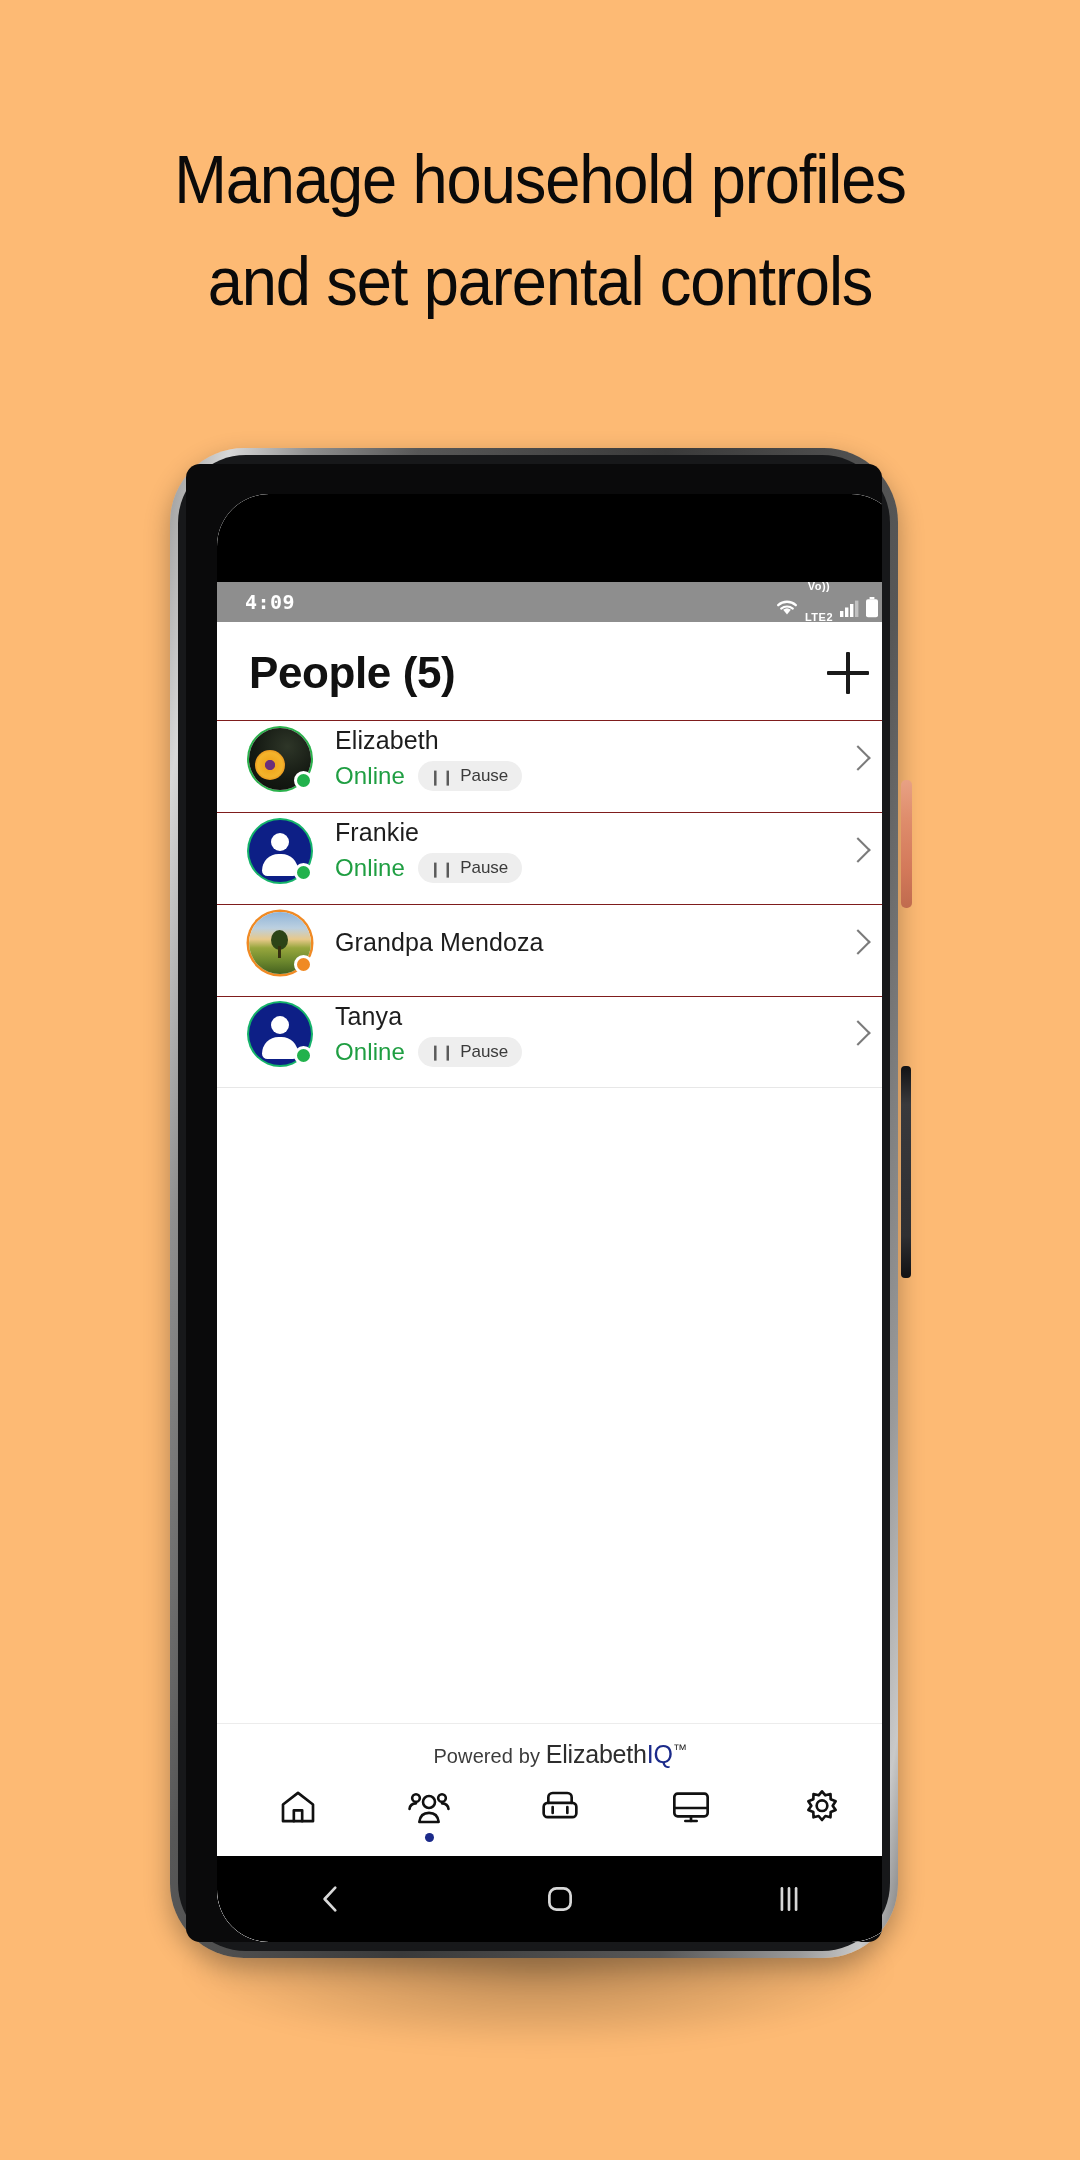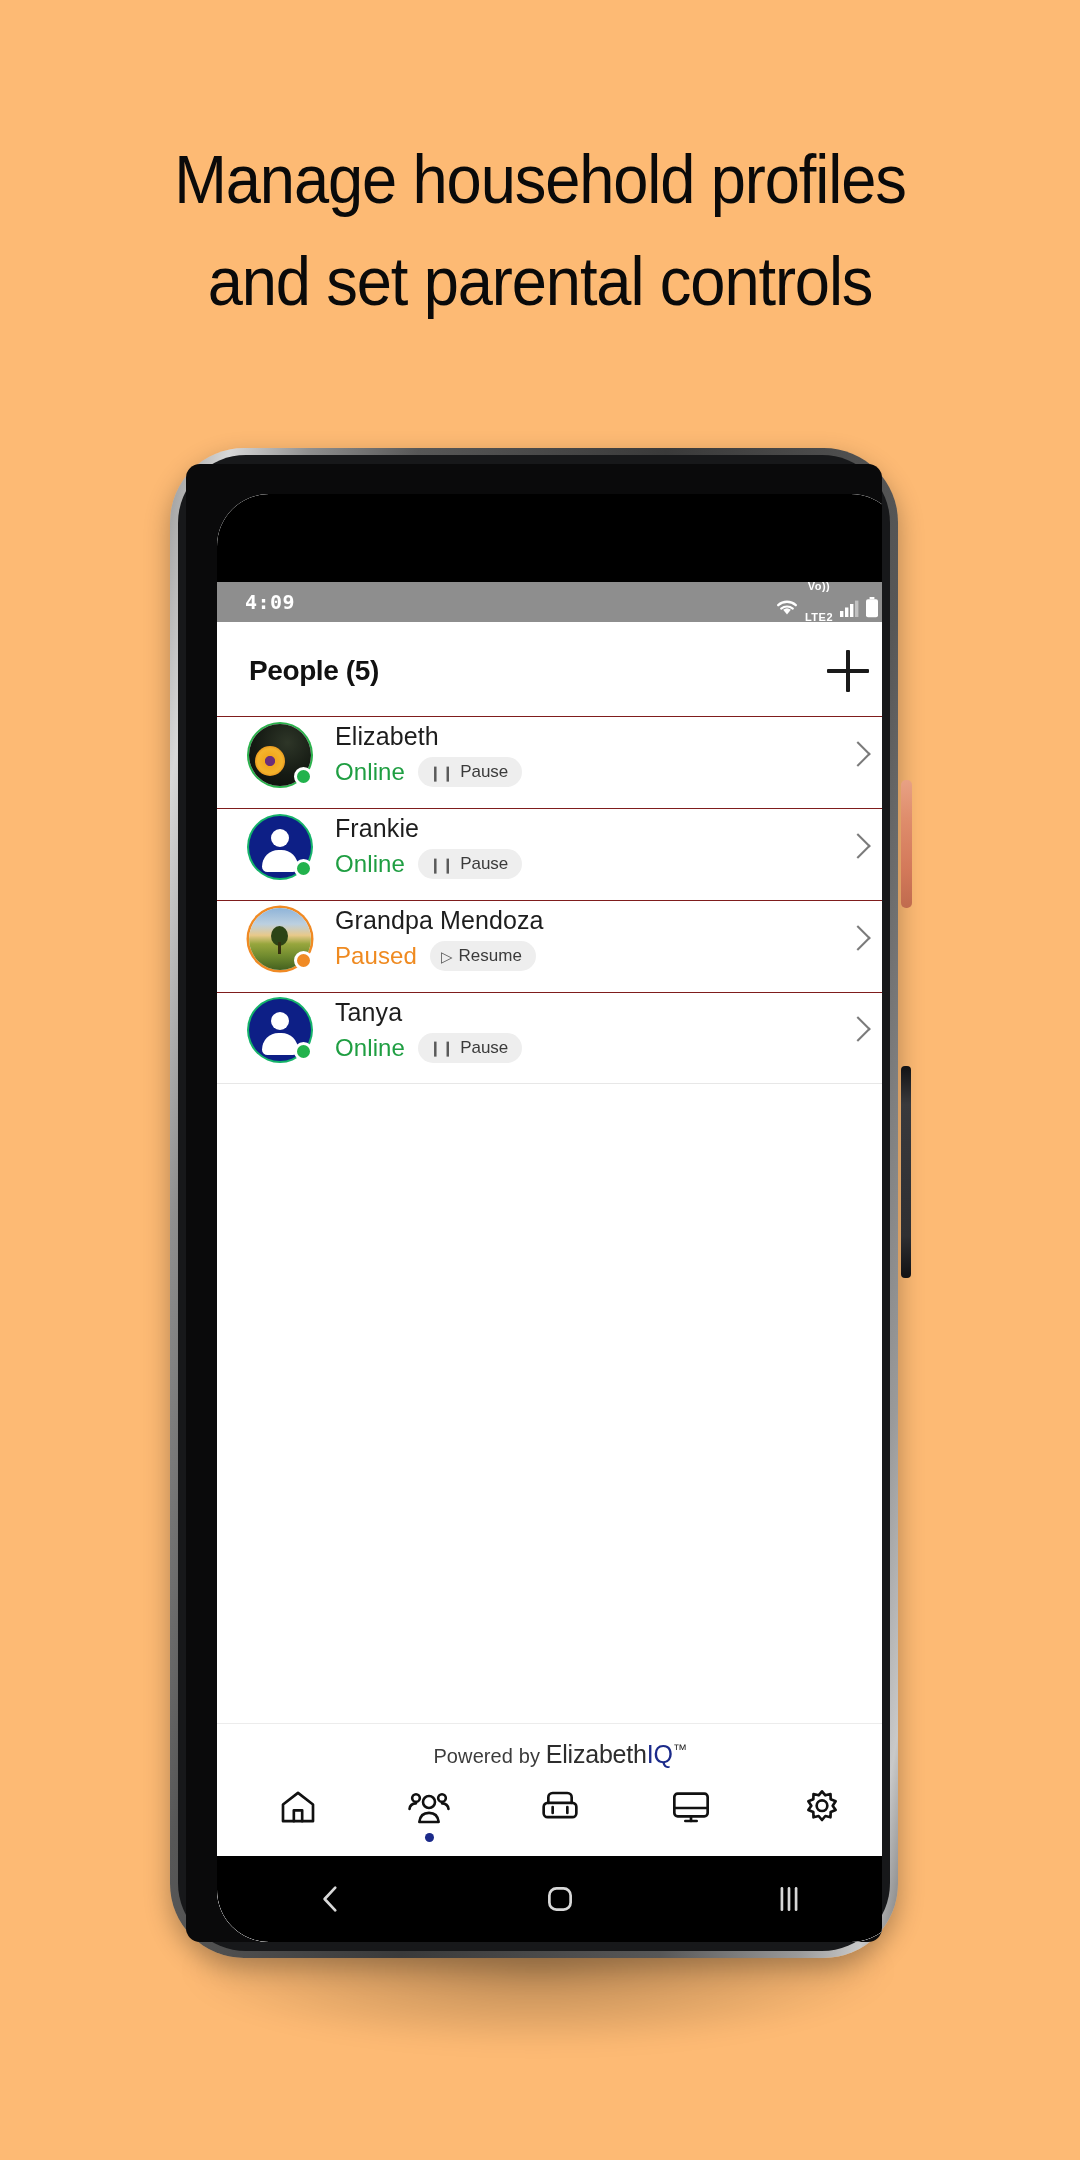--- a/index.html
+++ b/index.html
@@ -96,21 +96,21 @@
   .volte b { font-size:11px; font-weight:700; }
   .volte i { font-size:11px; font-style:normal; font-weight:700; }
 
   
   .app { flex: 1; background:#fff; display:flex; flex-direction:column; }
 
   .app-header {
     display:flex; align-items:center; justify-content:space-between;
     padding: 26px 32px 22px 32px;
   }
-  .app-title { font-size: 28px; font-weight: 700; color:#111; letter-spacing:-0.4px; }
+  .app-title { font-size: 44px; font-weight: 700; color:#111; letter-spacing:-0.4px; }
   .plus-btn {
     width: 46px; height: 46px; position: relative; cursor: pointer;
   }
   .plus-btn::before, .plus-btn::after {
     content:""; position:absolute; background:#1a1a1a; border-radius:1px;
   }
   .plus-btn::before { left: 2px; top: 21px; width: 42px; height: 3.5px; }
   .plus-btn::after { left: 21px; top: 2px; width: 3.5px; height: 42px; }
 
   .people-list { display:flex; flex-direction:column; }
@@ -332,27 +332,20 @@
             <div class="person-row">
               <div class="avatar-wrap">
                 <div class="avatar ring-orange av-land">
                   <div class="tree"></div>
                     <div class="trunk"></div>
                 </div>
                 <div class="status-dot dot-orange"></div>
               </div>
               <div class="person-info">
                 <div class="person-name">Grandpa Mendoza</div>
-                <div class="person-status-line">
-                  <span class="person-status st-paused">Paused</span>
-                  <span class="chip">
-                    <span class="gl">▷</span>
-                    <span>Resume</span>
-                  </span>
-                </div>
               </div>
               <div class="chev"></div>
             </div>
 
 
             <div class="person-row">
               <div class="avatar-wrap">
                 <div class="avatar ring-navy av-person">
                   <div class="head"></div>
                     <div class="body"></div>

